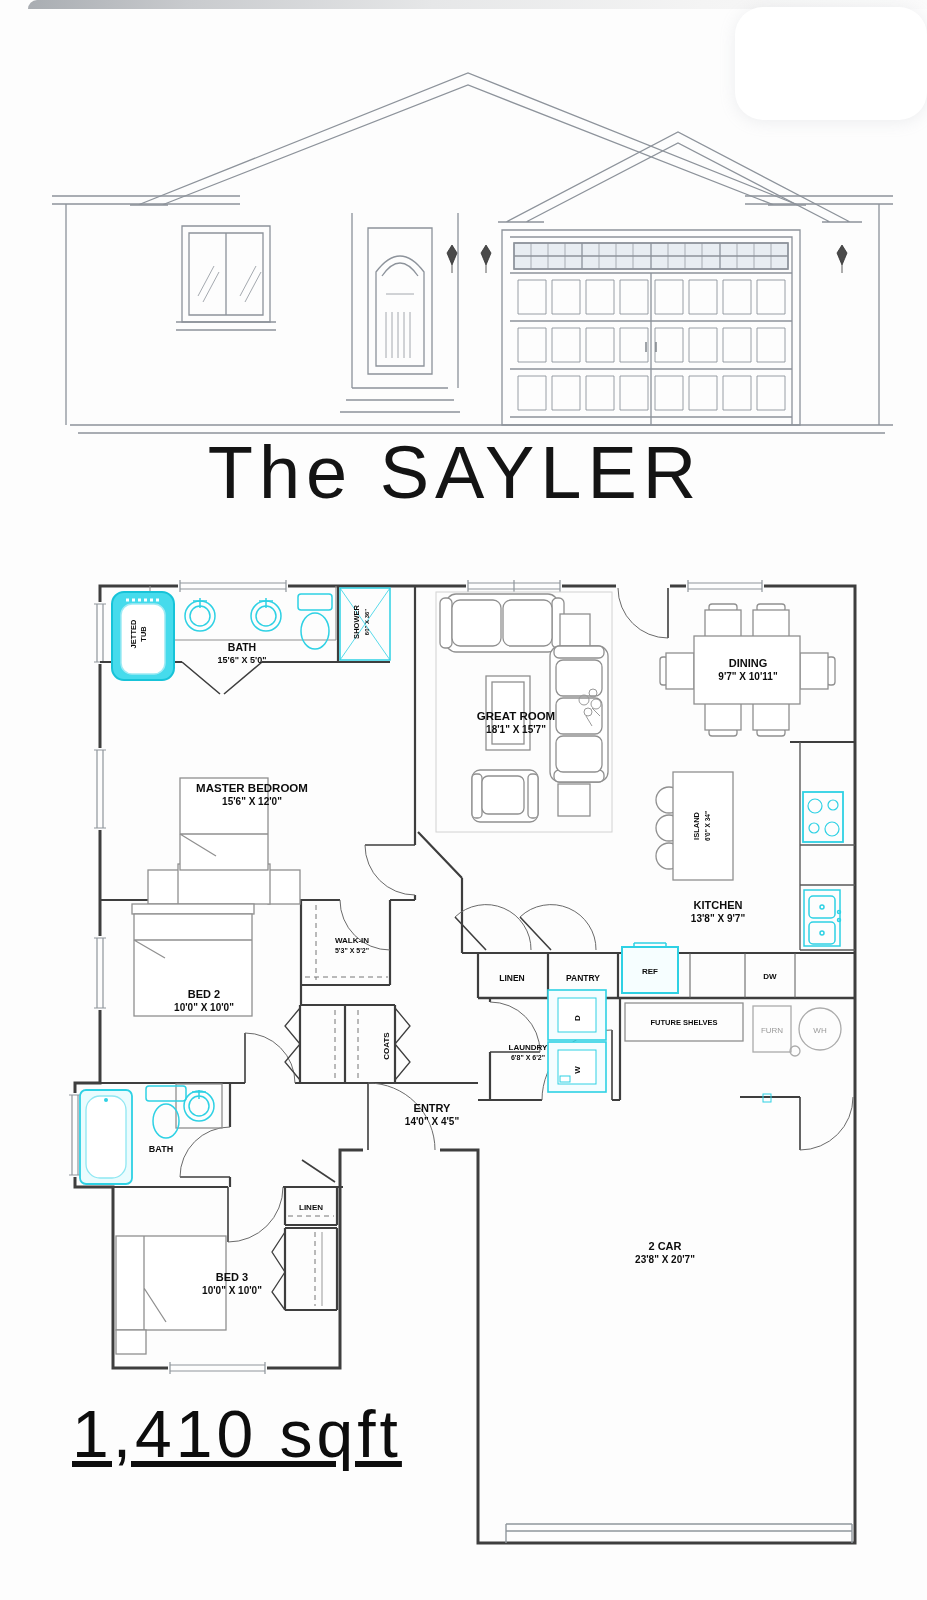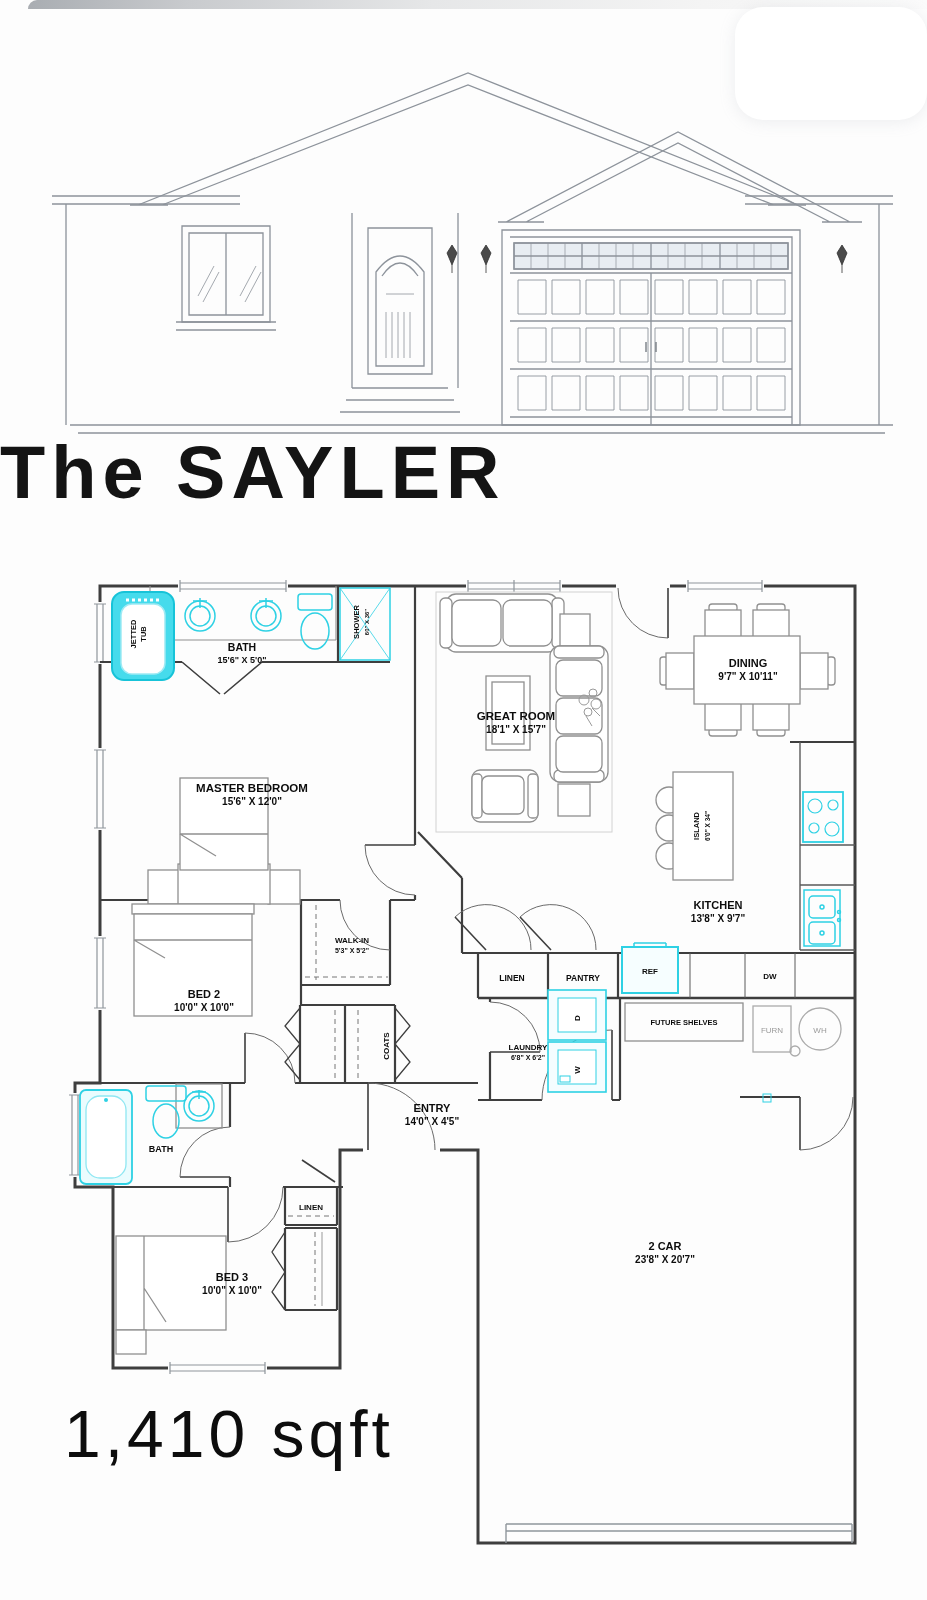--- a/index.html
+++ b/index.html
@@ -3,23 +3,23 @@
 <meta charset="utf-8">
 <style>
   html,body{margin:0;padding:0;background:#fdfdfd;}
   .page{position:relative;width:927px;height:1600px;overflow:hidden;background:#fdfdfd;
         font-family:"Liberation Sans",sans-serif;}
   .topbar{position:absolute;left:28px;top:0;width:899px;height:9px;
           border-top-left-radius:10px;
           background:linear-gradient(90deg,#a9adb2 0%,#c9cbce 18%,#e6e7e8 45%,#f4f4f4 75%,#fbfbfb 100%);}
   .corner-card{position:absolute;left:735px;top:7px;width:192px;height:113px;background:#ffffff;
           border-radius:28px;box-shadow:0 2px 16px rgba(160,165,175,.18);}
-  .plan-title{position:absolute;left:0;top:430px;width:910px;text-align:left;
-          font-size:74px;letter-spacing:6px;color:#141414;font-weight:700;}
-  .sqft{position:absolute;left:64px;top:1396px;font-size:66px;letter-spacing:4px;color:#0d0d0d;}
+  .plan-title{position:absolute;left:0;top:430px;width:910px;text-align:center;
+          font-size:74px;letter-spacing:6px;color:#141414;font-weight:400;}
+  .sqft{position:absolute;left:72px;top:1396px;font-size:66px;letter-spacing:4px;color:#0d0d0d;text-decoration:underline;}
   svg text{font-family:"Liberation Sans",sans-serif;font-weight:bold;fill:#0c0c0c;}
   svg .dim{font-weight:bold;}
   svg .gray-label{fill:#9a9a9a;font-weight:normal;}
 </style>
 </head>
 <body>
 
 <div class="page">
 
   <div class="topbar"></div>

